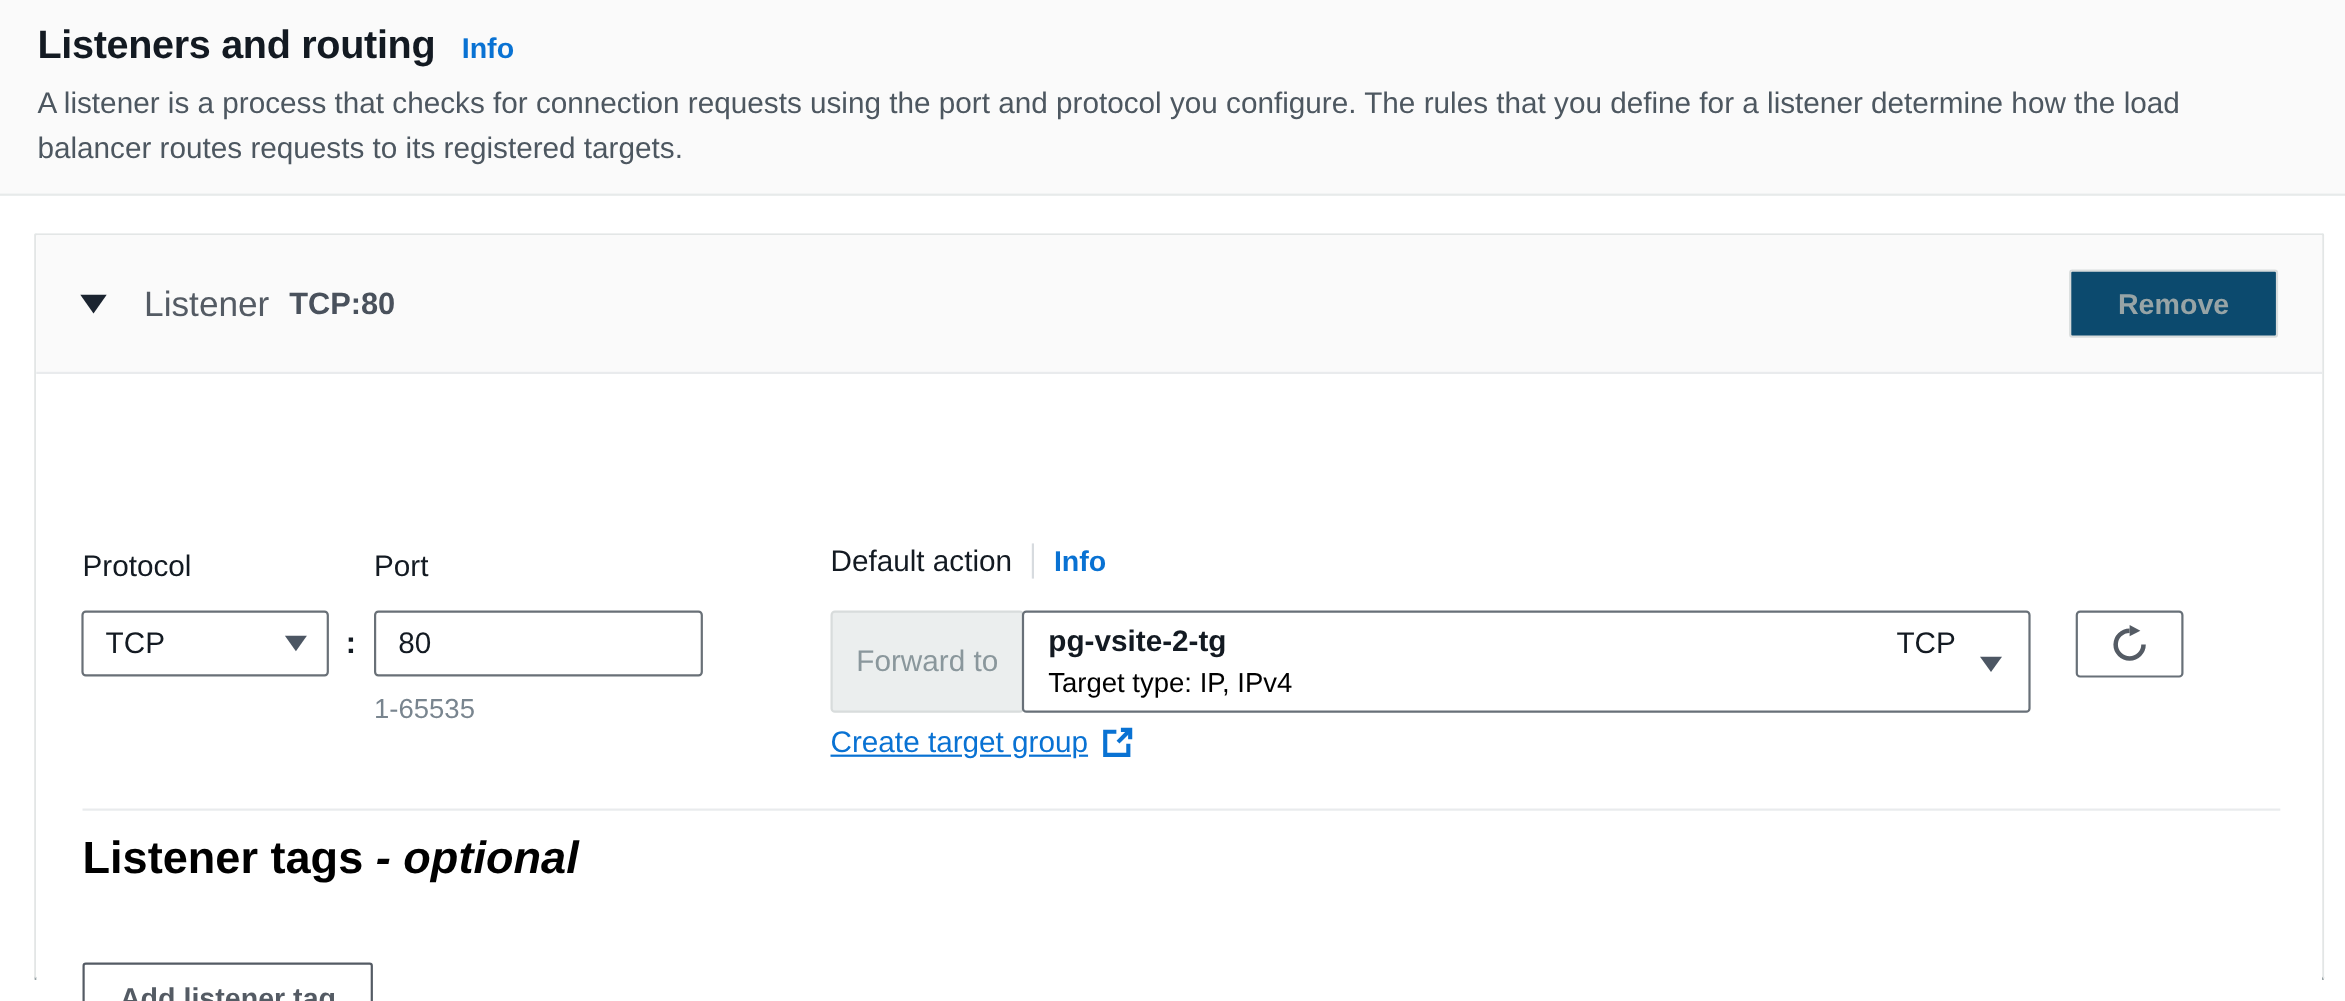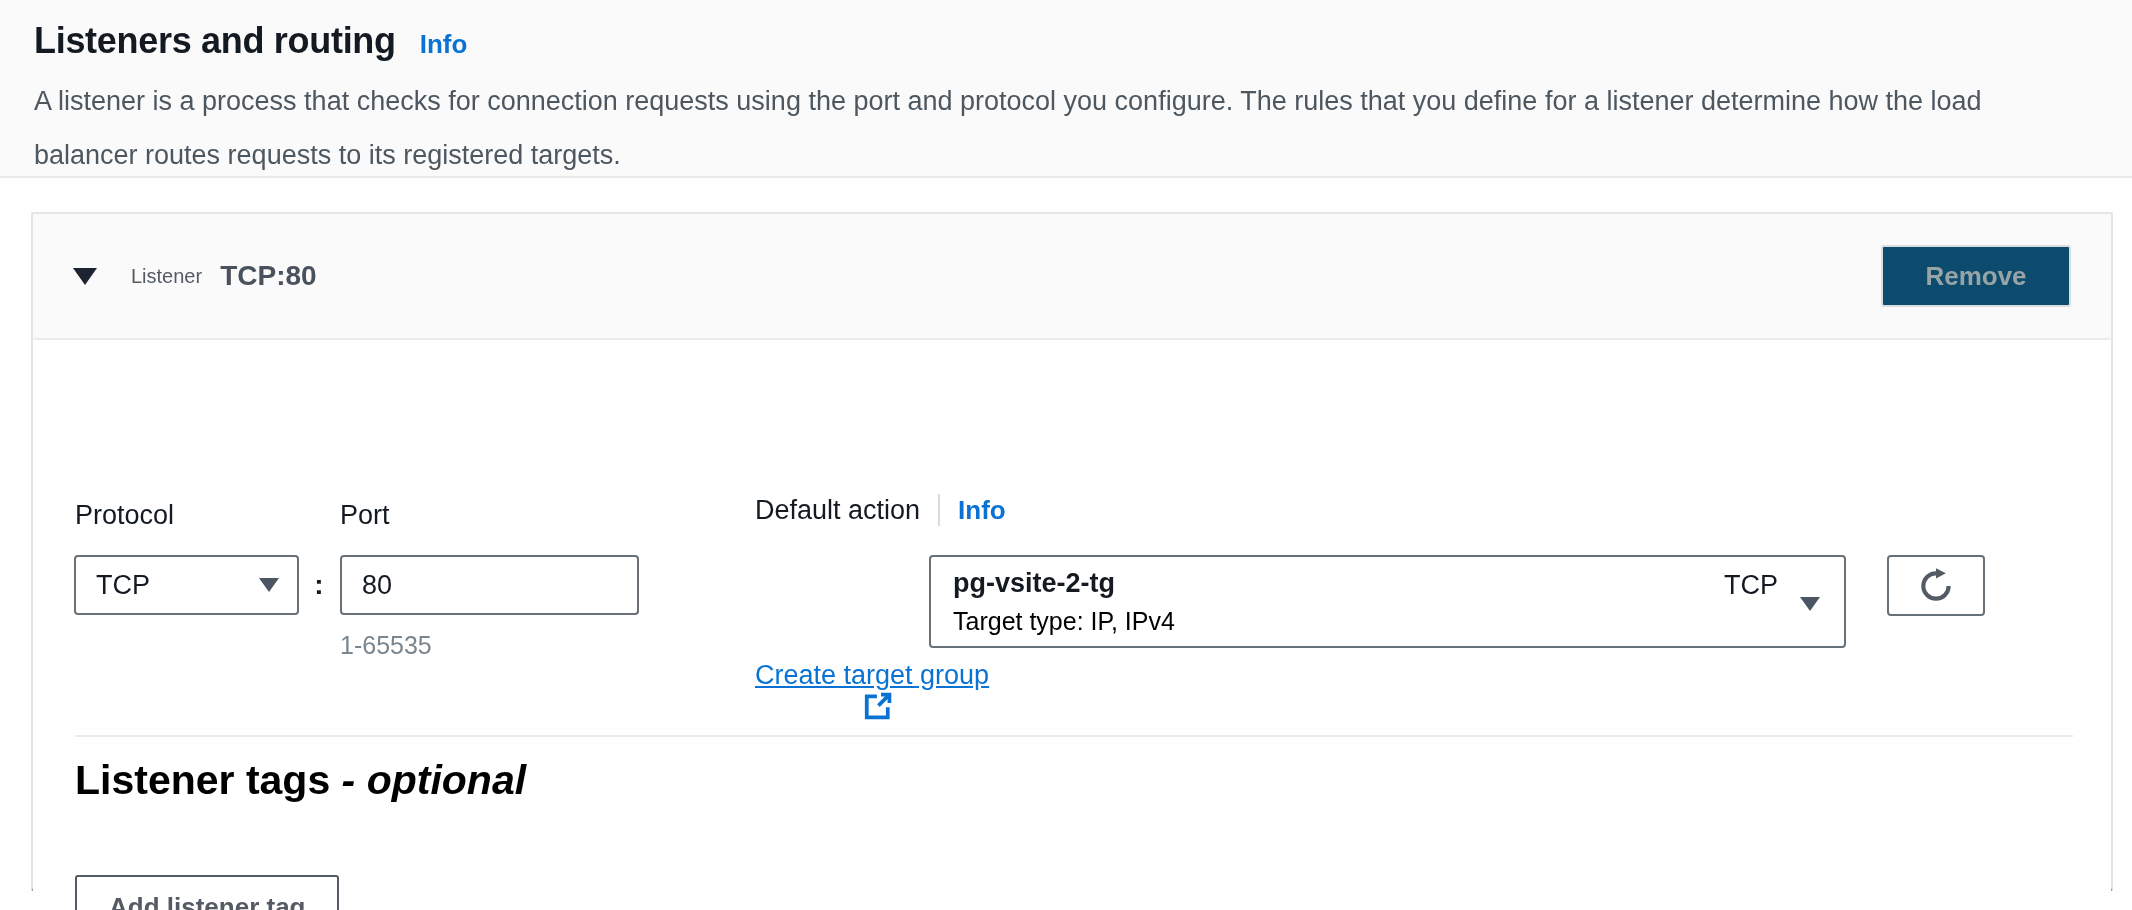--- a/index.html
+++ b/index.html
@@ -9,36 +9,36 @@
     font-family:"Liberation Sans","DejaVu Sans",sans-serif; color:#16191f; overflow:hidden;
   }
   
   .page-header {
     position:absolute; left:0; top:0; width:2132px; height:178px;
     background:#fafafa; border-bottom:2px solid #e7eaea; padding:20px 30px 0 34px;
   }
   .title-row { display:flex; align-items:baseline; }
   .page-title { font-size:36px; font-weight:bold; color:#131a22; letter-spacing:-0.3px; }
   .info-link { font-size:26px; font-weight:bold; color:#0972d3; margin-left:24px; text-decoration:none; cursor:pointer; }
-  .page-desc { margin-top:12px; font-size:27px; line-height:54px; color:#4d5760; max-width:2045px; }
+  .page-desc { margin-top:12px; font-size:27px; line-height:41px; color:#4d5760; max-width:2045px; }
 
   
   .card {
     position:absolute; left:31px; top:212px; width:2082px; height:679px;
     background:#ffffff; border:2px solid #e3e6e6; border-bottom:3px solid #8b979b; border-radius:2px;
   }
   .card-header {
     height:126px; background:#fafafa; border-bottom:2px solid #e9ebed;
     display:flex; align-items:center; padding:0 40px;
   }
   .caret-exp {
     width:0; height:0; border-left:12px solid transparent; border-right:12px solid transparent;
     border-top:17px solid #1b2430; cursor:pointer; flex:none;
   }
-  .hdr-label { margin-left:34px; font-size:20px; color:#545b64; }
+  .hdr-label { margin-left:34px; font-size:32px; color:#545b64; }
   .hdr-value { margin-left:18px; font-size:28px; font-weight:bold; color:#49515c; }
   .hdr-spacer { flex:1; }
   .btn-remove {
     width:190px; height:62px; background:#0c4a6e; border:2px solid #d9dddd; border-radius:3px;
     font-family:inherit; font-size:26px; font-weight:bold; color:#97a4a6; cursor:not-allowed;
   }
 
   .card-body { position:relative; width:100%; height:551px; background:#ffffff; }
   .abs { position:absolute; }
 
@@ -74,21 +74,21 @@
   .fwd-name { position:absolute; left:22px; top:11px; font-size:27px; font-weight:bold; color:#131a22; }
   .fwd-meta { position:absolute; left:22px; top:50px; font-size:25px; color:#000000; }
   .fwd-proto { position:absolute; right:66px; top:13px; font-size:27px; color:#131a22; }
   .fwd-caret { position:absolute; right:24px; top:40px; }
 
   .btn-refresh {
     background:#fff; border:2px solid #687078; border-radius:4px; cursor:pointer;
     display:flex; align-items:center; justify-content:center;
   }
 
-  .create-link-row { display:flex; align-items:center; cursor:pointer;flex-direction:column; }
+  .create-link-row { display:flex; align-items:flex-start; cursor:pointer; }
   .create-link { font-size:27px; color:#0972d3; text-decoration:underline; }
   .ext-icon { margin-left:12px; display:block; }
 
   .h-div { height:2px; background:#e9ebed; }
   .tags-heading { font-size:41px; font-weight:bold; color:#000000; }
   .tags-heading .opt { font-style:italic; }
   .tags-desc { font-size:26px; color:#4d5760; }
   .btn-add-tag {
     height:64px; padding:0 32px; background:#fff; border:2px solid #545b64; border-radius:3px;
     font-family:inherit; font-size:26px; font-weight:bold; color:#545b64; cursor:pointer;
@@ -131,20 +131,23 @@
         <span>TCP</span>
         <span class="caret-sm"></span>
       </div>
 
       <span class="colon abs" style="left:274px; top:215px; width:24px; line-height:60px;">:</span>
 
       <input class="text-input abs" style="left: 307px; top: 215px; width: 299px; height: 60px;" value="80">
 
       <span class="hint abs" style="left:307px; top:291px;">1-65535</span>
 
+      <div class="fwd-addon abs" style="left:722px; top:215px; width:176px; height:93px;">
+        <span>Forward to</span>
+      </div>
 
       <div class="fwd-select abs" style="left:896px; top:215px; width:917px; height:93px;">
         <span class="fwd-name">pg-vsite-2-tg</span>
         <span class="fwd-meta">Target type: IP, IPv4</span>
         <span class="fwd-proto">TCP</span>
         <span class="caret-sm fwd-caret"></span>
       </div>
 
       <button class="btn-refresh abs" style="left:1854px; top:215px; width:98px; height:61px;">
         <svg class="refresh-svg" width="38" height="38" viewBox="0 0 24 24">

